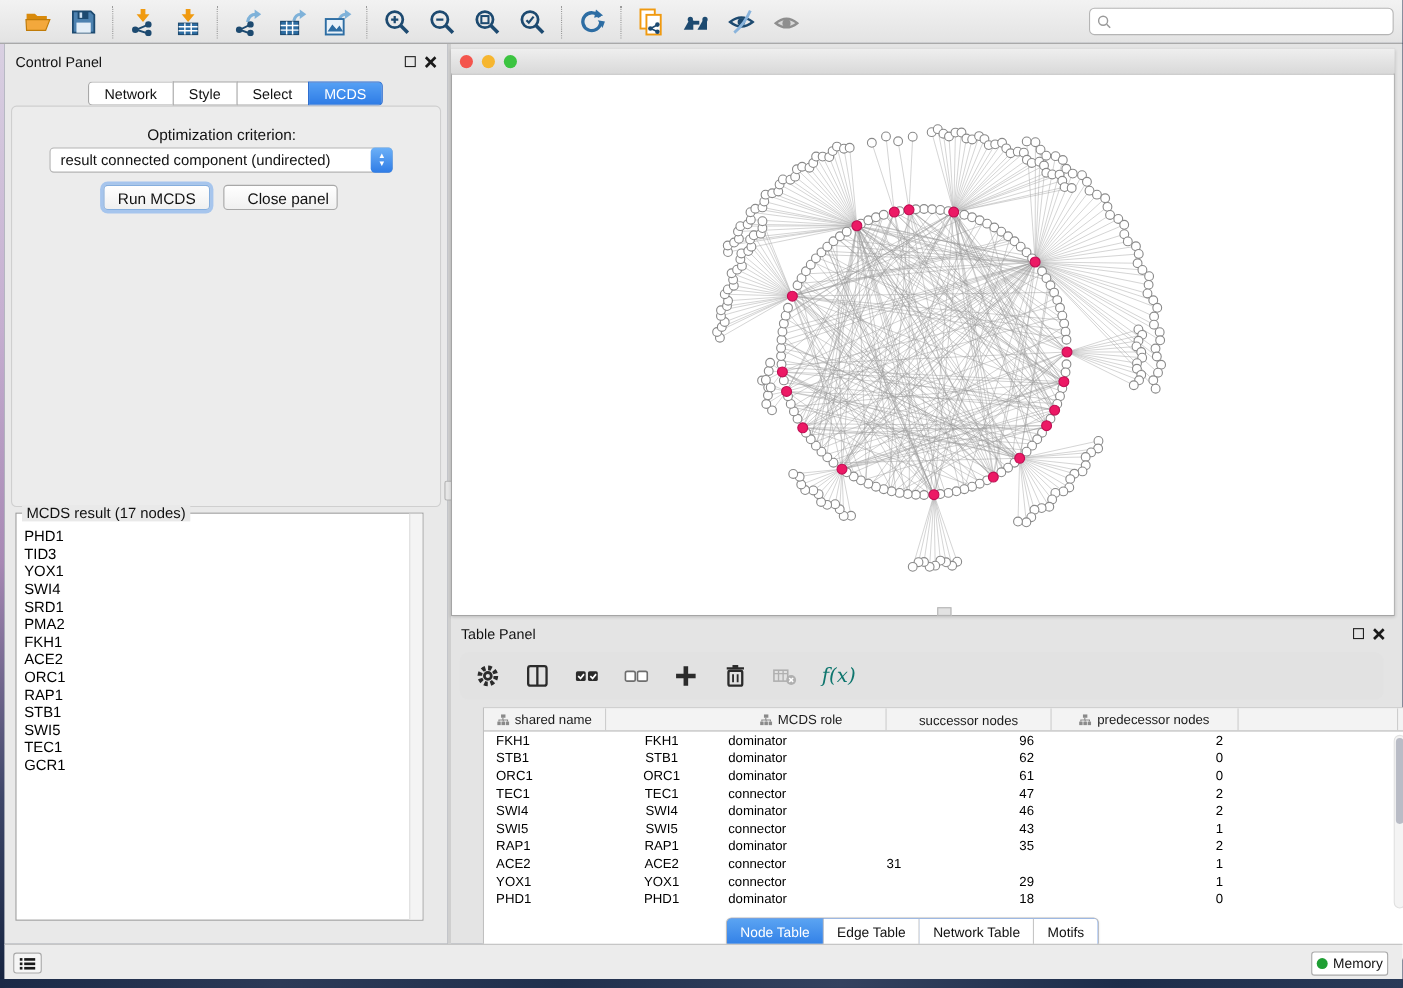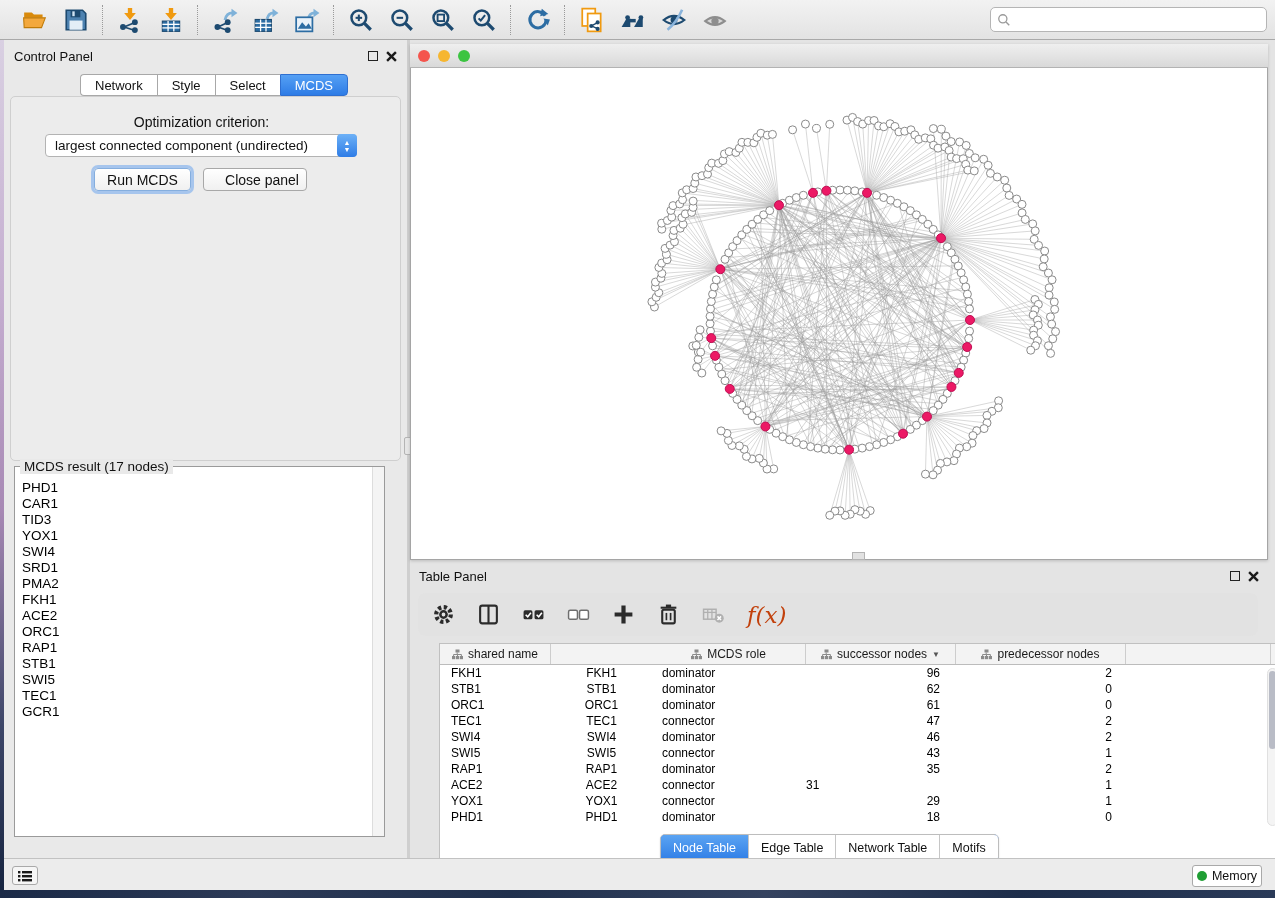--- a/index.html
+++ b/index.html
@@ -82,21 +82,21 @@
   #h-handle { left:852px; top:552px; width:13px; height:8px; background:#e2e2e2;
     border:1px solid #b4b4b4; }
 
   
   #tp-header { left:410px; top:565px; width:858px; height:22px; display:flex;
     align-items:center; padding:0 9px; font-size:13px; color:#111; }
   #tp-toolbar { left:418px; top:593px; width:840px; height:43px; background:#e2e2e2;
     border-radius:8px; display:flex; align-items:center; gap:22px; padding:0 14px; }
   .tp-icon { display:flex; align-items:center; justify-content:center; }
   .tp-icon svg { width:23px; height:23px; }
-  #fx-label { font-family:"DejaVu Serif", serif; font-style:italic; font-size:23px; color:#c2410c; }
+  #fx-label { font-family:"DejaVu Serif", serif; font-style:italic; font-size:18px; color:#0f766e; }
   #table { left:439px; top:643px; width:843px; height:229px; background:#fff;
     border:1px solid #c0c0c0; }
   #tbl-head { display:flex; height:21px; background:#f3f3f3; border-bottom:1px solid #bcbcbc; }
   .th { display:flex; align-items:center; justify-content:center; gap:5px;
     border-right:1px solid #cdcdcd; font-size:12px; color:#1a1a1a; overflow:hidden; }
   .th svg.hier { width:11px; height:11px; flex:none; }
   .th .chev { font-size:8px; color:#555; }
   .tr { display:flex; height:16px; align-items:center; }
   .td { font-size:12px; color:#000; overflow:hidden; white-space:nowrap; }
   #tbl-scroll { position:absolute; right:3px; top:24px; width:11px; height:158px;
@@ -315,33 +315,32 @@
 </div>
 <div id="cp-tabs" class="abs">
     <div class="cp-tab">Network</div>
     <div class="cp-tab">Style</div>
     <div class="cp-tab">Select</div>
     <div class="cp-tab active">MCDS</div>
   </div>
 <div id="cp-body" class="abs"></div>
 <div id="opt-label" class="abs">Optimization criterion:</div>
 <div id="criterion" class="abs">
-  <span class="val">largest connected component (undirected)</span>
+  <span class="val">result connected component (undirected)</span>
   <span class="stepper">
       <span>▲</span>
       <span>▼</span>
     </span>
 </div>
 <div id="run-btn" class="abs btn">Run MCDS</div>
 <div id="close-btn" class="abs btn">Close panel</div>
 <div id="mcds-group" class="abs"></div>
 <div id="mcds-legend" class="abs">MCDS result (17 nodes)</div>
 <div id="mcds-list" class="abs">
     <div>PHD1</div>
-    <div>CAR1</div>
     <div>TID3</div>
     <div>YOX1</div>
     <div>SWI4</div>
     <div>SRD1</div>
     <div>PMA2</div>
     <div>FKH1</div>
     <div>ACE2</div>
     <div>ORC1</div>
     <div>RAP1</div>
     <div>STB1</div>
@@ -1159,21 +1158,21 @@
           <g fill="#8a8a8a">
             <rect x="3.5" y="0.5" width="4" height="3"></rect>
             <rect x="0" y="7" width="3.2" height="3.2"></rect>
             <rect x="3.9" y="7" width="3.2" height="3.2"></rect>
             <rect x="7.8" y="7" width="3.2" height="3.2"></rect>
             <path d="M5.2 3.5v2 M1.6 7V5.5h7.8V7 M5.5 5.5V7" stroke="#8a8a8a" fill="none"></path>
           </g>
         </svg>
         <span>MCDS role</span>
       </div>
-      <div class="th" style="width: 150px;">
+      <div class="th" style="width: 150px; flex-direction: column;">
         <svg class="hier" viewBox="0 0 11 11">
           <g fill="#8a8a8a">
             <rect x="3.5" y="0.5" width="4" height="3"></rect>
             <rect x="0" y="7" width="3.2" height="3.2"></rect>
             <rect x="3.9" y="7" width="3.2" height="3.2"></rect>
             <rect x="7.8" y="7" width="3.2" height="3.2"></rect>
             <path d="M5.2 3.5v2 M1.6 7V5.5h7.8V7 M5.5 5.5V7" stroke="#8a8a8a" fill="none"></path>
           </g>
         </svg>
         <span>successor nodes</span>

